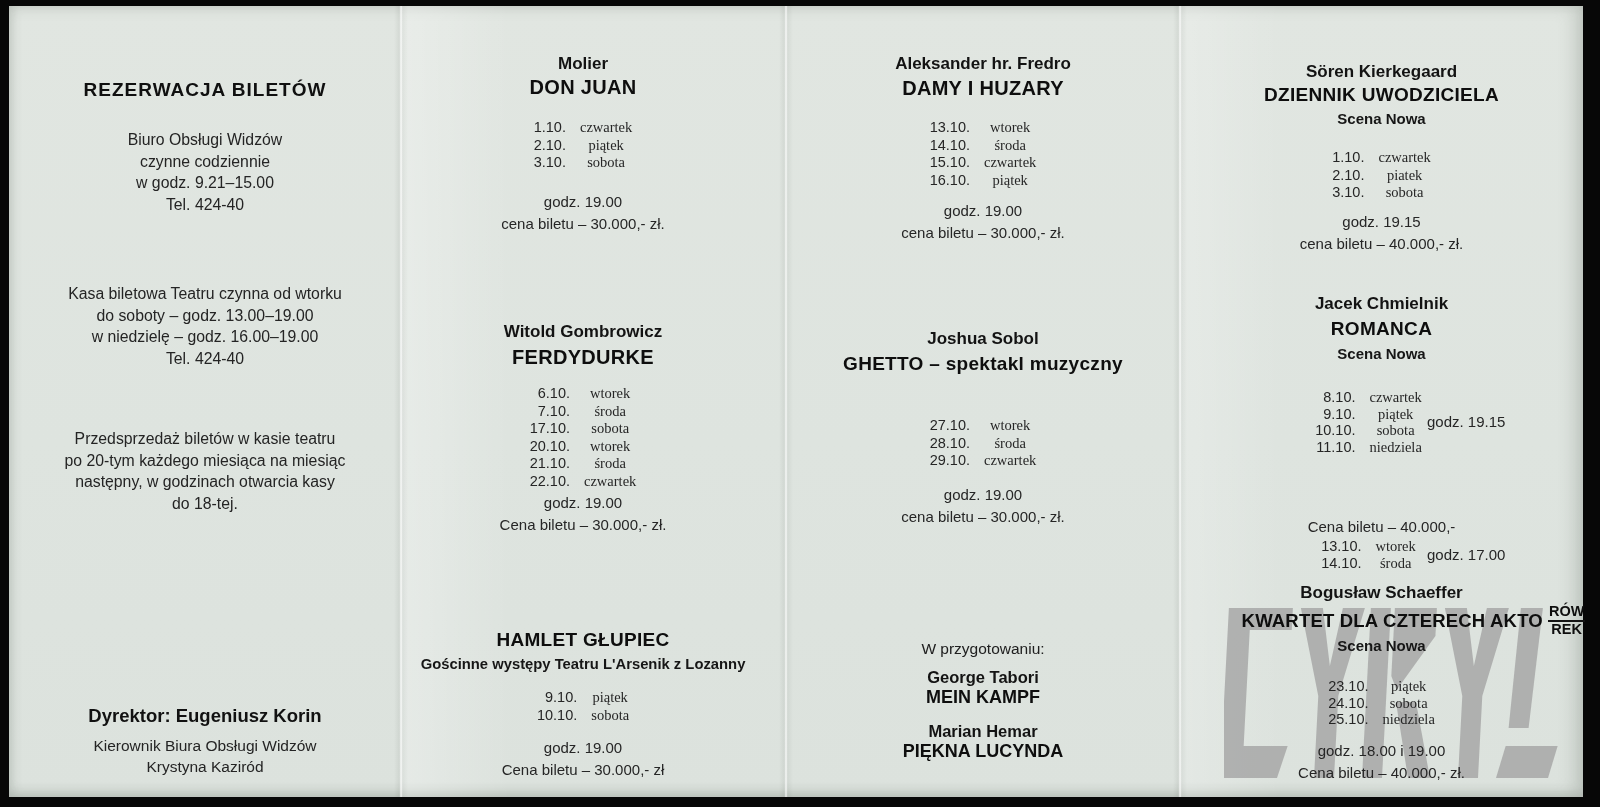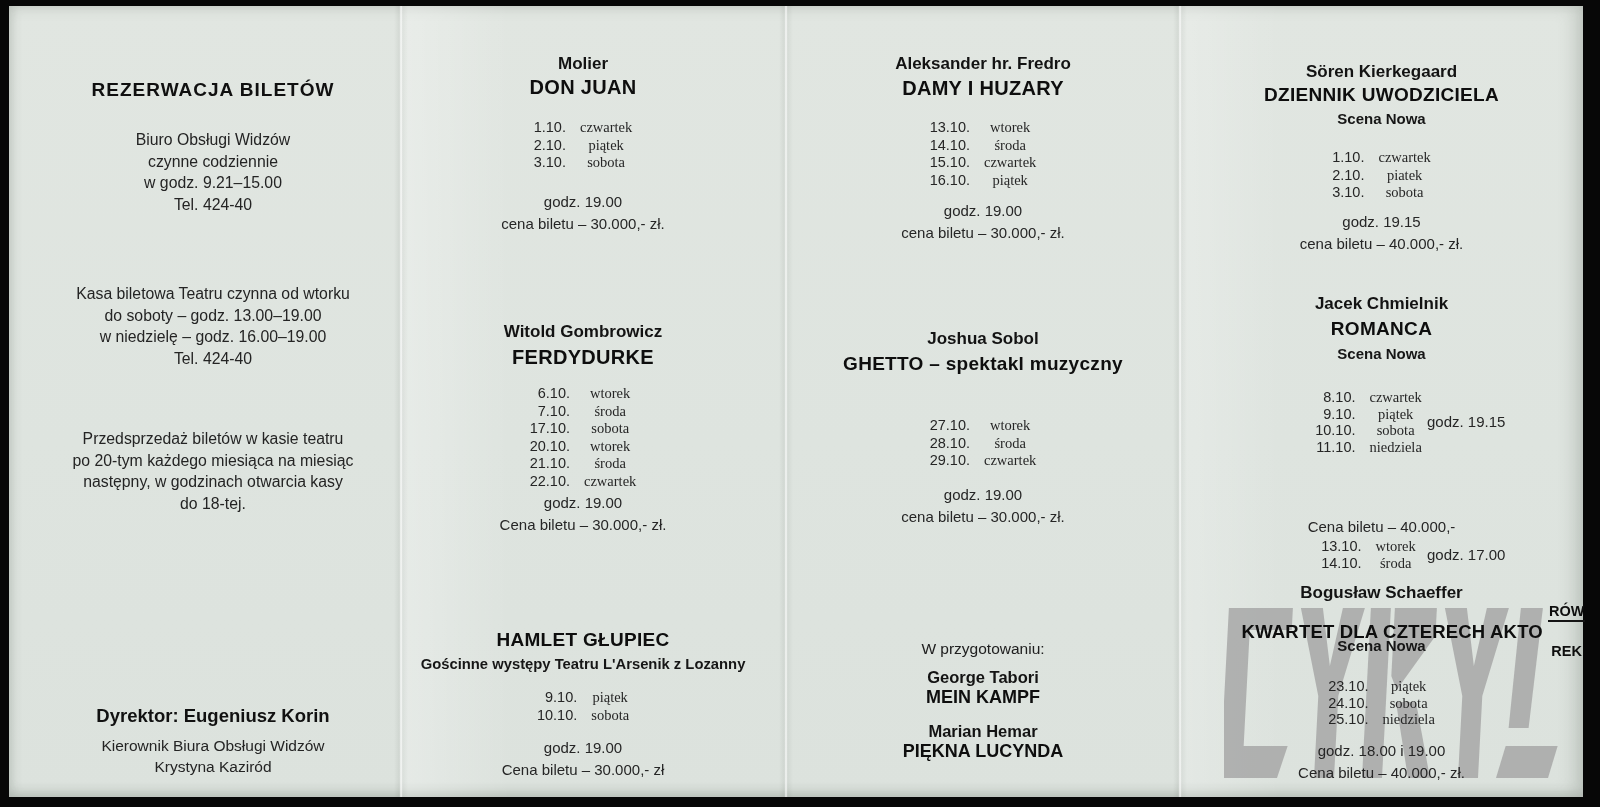--- a/index.html
+++ b/index.html
@@ -13,21 +13,21 @@
     position:absolute;left:9px;top:6px;width:1574px;height:791px;
     background:linear-gradient(180deg,#e1e6e1 0%,#dee4df 55%,#dce2dd 100%);
     box-shadow:inset -10px 0 16px rgba(70,80,70,.16),
                inset 5px 0 10px rgba(70,80,70,.10),
                inset 0 -6px 10px rgba(70,80,70,.10);
   }
   .crease{position:absolute;top:0;bottom:0;width:14px;pointer-events:none;
     background:linear-gradient(90deg,rgba(0,0,0,0) 0%,rgba(40,50,40,.07) 38%,
       rgba(255,255,255,.75) 50%,rgba(40,50,40,.06) 62%,rgba(0,0,0,0) 100%);}
   .panel{position:absolute;top:0;height:100%;}
-  #p1{left:0;width:392px;padding-left:16px;}
+  #p1{left:0;width:392px;}
   #p2{left:392px;width:364px;background:linear-gradient(90deg,rgba(255,255,255,.28),rgba(255,255,255,0) 30%);}
   #p3{left:777px;width:394px;}
   #p4{left:1171px;width:403px;background:linear-gradient(90deg,rgba(255,255,255,.22),rgba(255,255,255,0) 25%);}
 
   .blk{position:absolute;left:0;right:0;text-align:center;color:#232323;z-index:2;}
   .author{font-weight:bold;font-size:17px;color:#131313;}
   .title{font-weight:bold;font-size:20px;letter-spacing:.3px;color:#0e0e0e;}
   .venue{font-weight:bold;font-size:15px;color:#161616;}
   .sub{font-weight:bold;font-size:14.8px;color:#161616;}
   .dates{display:inline-grid;grid-template-columns:auto auto;column-gap:14px;
@@ -46,21 +46,21 @@
   .prep-author{font-weight:bold;font-size:16.5px;line-height:19.5px;color:#131313;}
   .prep-title{font-weight:bold;font-size:18px;line-height:19.5px;color:#0e0e0e;}
 
   
   .rel{position:relative;}
   .side-time{position:absolute;left:247px;font-size:15px;color:#262626;}
   .shiftL{transform:translateX(-13px);}
   .kwartet-row{display:flex;justify-content:center;align-items:center;transform:translateX(12px);}
   .kwartet-main{font-weight:bold;font-size:18.5px;letter-spacing:.2px;color:#0e0e0e;white-space:nowrap;padding-left:40px;}
   .stack{display:inline-flex;flex-direction:column;margin-left:5px;font-weight:bold;
-    font-size:14.5px;line-height:15px;color:#0e0e0e;text-align:center;gap:22px;}
+    font-size:14.5px;line-height:15px;color:#0e0e0e;text-align:center;}
   .stack-top{border-bottom:2px solid #141414;padding:0 1px 1px;}
   .watermark{position:absolute;left:44px;top:600px;width:336px;height:172px;z-index:1;}
 </style>
 </head>
 <body>
 
 <div class="paper">
 
   <div class="panel" id="p1">
     <div class="blk p1-title" style="top:73px">REZERWACJA BILETÓW</div>

